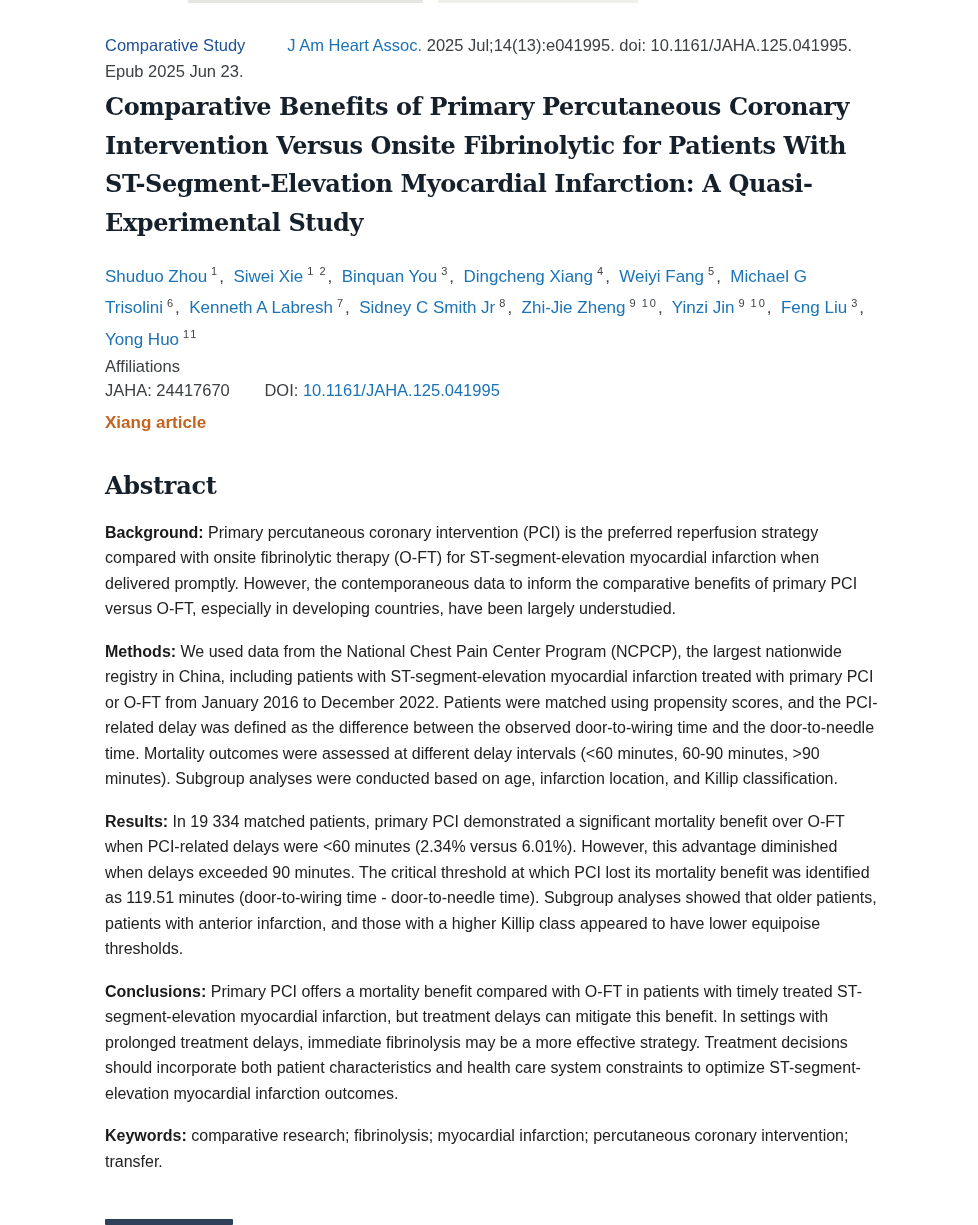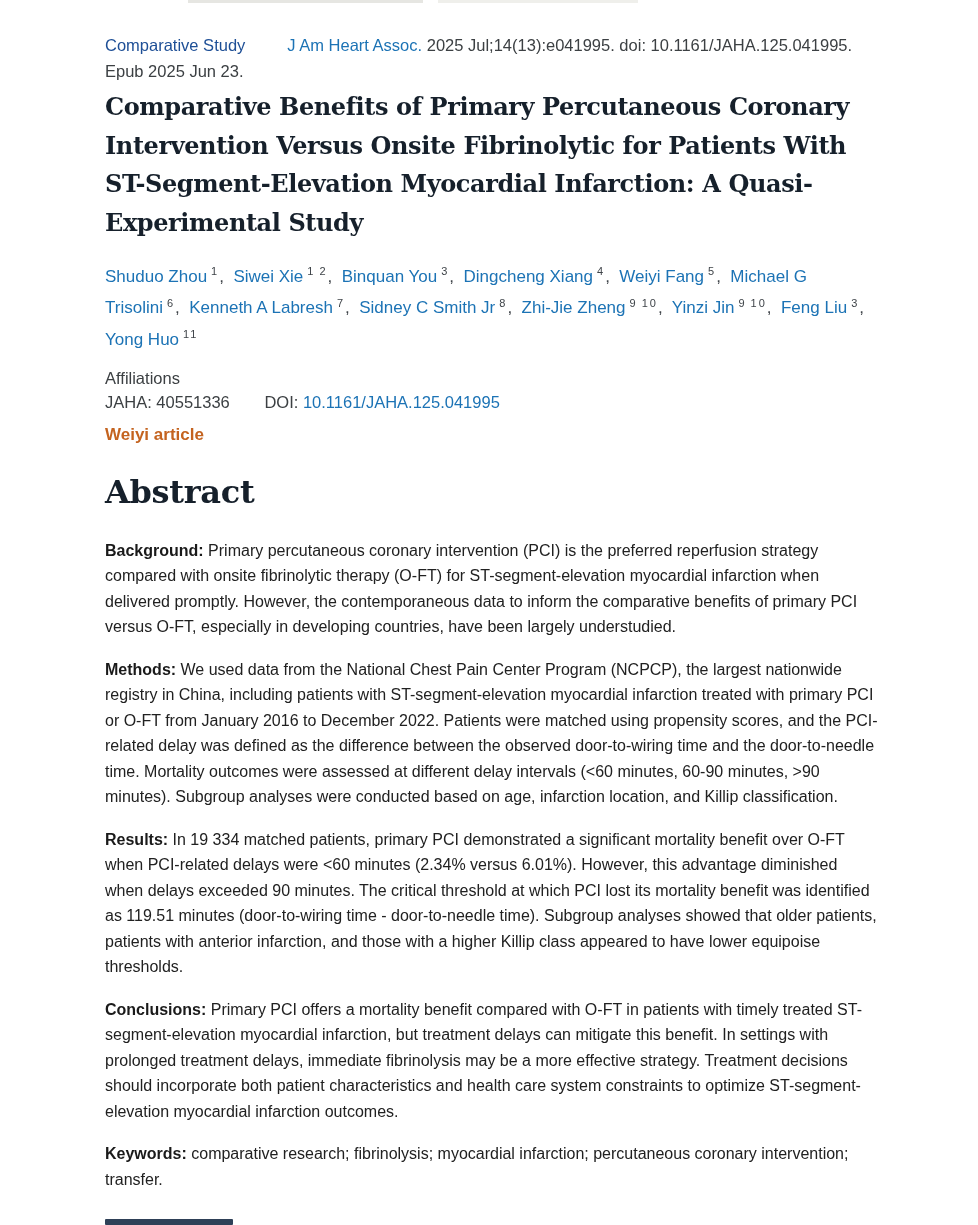--- a/index.html
+++ b/index.html
@@ -35,32 +35,32 @@
     color:#16202b;
     letter-spacing:-0.4px;
   }
 
   
   .authors{margin-top:10px;font-size:17px;line-height:26px;color:#3e4348;}
   .author-link{color:#1c73b5;text-decoration:none;cursor:pointer;}
   .author-sup{font-size:11px;color:#3e4348;margin-left:4px;letter-spacing:2px;}
 
   
-  .affiliations{margin-top:16px;font-size:16.5px;color:#3c4043;cursor:pointer;}
+  .affiliations{margin-top:4px;font-size:16.5px;color:#3c4043;cursor:pointer;}
   .ids-line{margin-top:5px;font-size:16.5px;color:#3c4043;}
   .ids-line .doi-group{margin-left:30px;}
   .doi-link{color:#1c73b5;text-decoration:none;cursor:pointer;}
   .free-article{margin-top:13px;font-size:17px;font-weight:bold;color:#c4631f;}
 
   
   .abstract-heading{
-    margin-top:28px;
+    margin-top:38px;
     font-family:"DejaVu Serif","Liberation Serif",serif;
     font-weight:bold;
-    font-size:32px;
+    font-size:24px;
     color:#16202b;
     letter-spacing:-0.3px;
   }
   .abs-para{margin:17px 0 0 0;font-size:16px;line-height:25.5px;color:#212121;}
   .abs-para b{color:#1a1a1a;}
 
   
   .bottom-fragment{
     position:absolute;left:105px;top:1219px;width:128px;height:6px;
     overflow:hidden;background:#2e4057;border-radius:1px;
@@ -85,28 +85,28 @@
     </div>
 
     <h1 class="title">Comparative Benefits of Primary Percutaneous Coronary Intervention Versus Onsite Fibrinolytic for Patients With ST-Segment-Elevation Myocardial Infarction: A Quasi-Experimental Study</h1>
 
     <div class="authors"><span><a class="author-link">Shuduo Zhou</a><sup class="author-sup">1</sup>,&nbsp; </span><span><a class="author-link">Siwei Xie</a><sup class="author-sup">1</sup><sup class="author-sup">2</sup>,&nbsp; </span><span><a class="author-link">Binquan You</a><sup class="author-sup">3</sup>,&nbsp; </span><span><a class="author-link">Dingcheng Xiang</a><sup class="author-sup">4</sup>,&nbsp; </span><span><a class="author-link">Weiyi Fang</a><sup class="author-sup">5</sup>,&nbsp; </span><span><a class="author-link">Michael G Trisolini</a><sup class="author-sup">6</sup>,&nbsp; </span><span><a class="author-link">Kenneth A Labresh</a><sup class="author-sup">7</sup>,&nbsp; </span><span><a class="author-link">Sidney C Smith Jr</a><sup class="author-sup">8</sup>,&nbsp; </span><span><a class="author-link">Zhi-Jie Zheng</a><sup class="author-sup">9</sup><sup class="author-sup">10</sup>,&nbsp; </span><span><a class="author-link">Yinzi Jin</a><sup class="author-sup">9</sup><sup class="author-sup">10</sup>,&nbsp; </span><span><a class="author-link">Feng Liu</a><sup class="author-sup">3</sup>,&nbsp; </span><span><a class="author-link">Yong Huo</a><sup class="author-sup">11</sup></span></div>
 
     <div class="affiliations">Affiliations</div>
 
     <div class="ids-line">
       <span>JAHA:</span>
-      <span>40551336</span>
+      <span>24417670</span>
       <span class="doi-group">
         <span>DOI:</span>
         <a class="doi-link">10.1161/JAHA.125.041995</a>
       </span>
     </div>
 
-    <div class="free-article">Weiyi article</div>
+    <div class="free-article">Xiang article</div>
 
     <h2 class="abstract-heading">Abstract</h2>
 
     <div id="abstract-body">
         <p class="abs-para"><b>Background:</b> Primary percutaneous coronary intervention (PCI) is the preferred reperfusion strategy compared with onsite fibrinolytic therapy (O-FT) for ST-segment-elevation myocardial infarction when delivered promptly. However, the contemporaneous data to inform the comparative benefits of primary PCI versus O-FT, especially in developing countries, have been largely understudied.</p>
         <p class="abs-para"><b>Methods:</b> We used data from the National Chest Pain Center Program (NCPCP), the largest nationwide registry in China, including patients with ST-segment-elevation myocardial infarction treated with primary PCI or O-FT from January 2016 to December 2022. Patients were matched using propensity scores, and the PCI-related delay was defined as the difference between the observed door-to-wiring time and the door-to-needle time. Mortality outcomes were assessed at different delay intervals (&lt;60 minutes, 60-90 minutes, &gt;90 minutes). Subgroup analyses were conducted based on age, infarction location, and Killip classification.</p>
         <p class="abs-para"><b>Results:</b> In 19 334 matched patients, primary PCI demonstrated a significant mortality benefit over O-FT when PCI-related delays were &lt;60 minutes (2.34% versus 6.01%). However, this advantage diminished when delays exceeded 90 minutes. The critical threshold at which PCI lost its mortality benefit was identified as 119.51 minutes (door-to-wiring time - door-to-needle time). Subgroup analyses showed that older patients, patients with anterior infarction, and those with a higher Killip class appeared to have lower equipoise thresholds.</p>
         <p class="abs-para"><b>Conclusions:</b> Primary PCI offers a mortality benefit compared with O-FT in patients with timely treated ST-segment-elevation myocardial infarction, but treatment delays can mitigate this benefit. In settings with prolonged treatment delays, immediate fibrinolysis may be a more effective strategy. Treatment decisions should incorporate both patient characteristics and health care system constraints to optimize ST-segment-elevation myocardial infarction outcomes.</p>
         <p class="abs-para"><b>Keywords:</b> comparative research; fibrinolysis; myocardial infarction; percutaneous coronary intervention; transfer.</p>
       </div>

